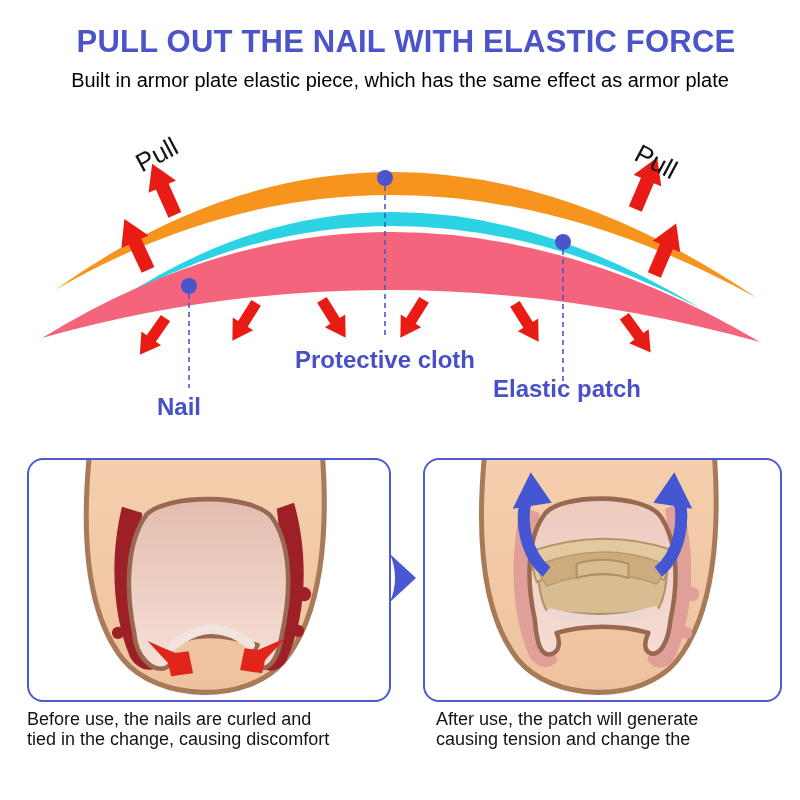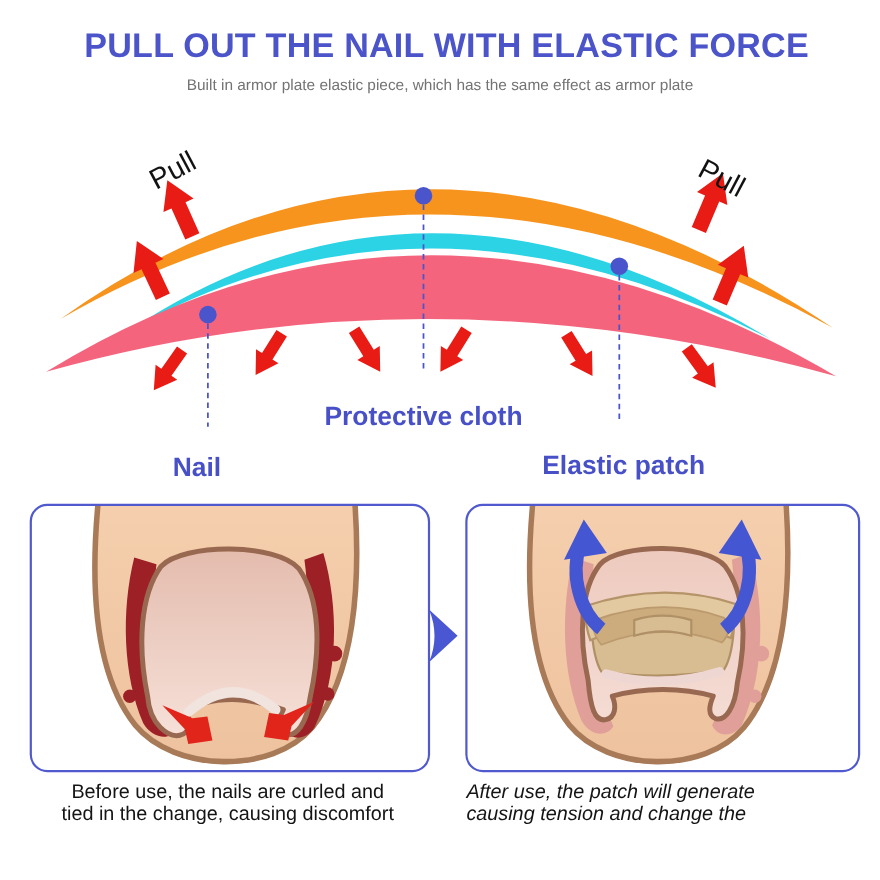--- a/index.html
+++ b/index.html
@@ -2,47 +2,47 @@
 <html><head>
 <meta charset="utf-8">
 <style>
   html,body{margin:0;padding:0;background:#fff;}
   .page{position:relative;width:800px;height:800px;background:#ffffff;overflow:hidden;
         font-family:"Liberation Sans",sans-serif;}
 
   
   .hdr{position:absolute;left:0;top:0;width:800px;text-align:center;}
   .hdr h1{margin:24px 0 0 12px;font-size:31px;font-weight:700;letter-spacing:0.2px;color:#4b54c9;}
-  .hdr p{margin:9px 0 0 0;font-size:14px;color:#737373;}
+  .hdr p{margin:9px 0 0 0;font-size:20px;color:#000000;}
 
   
   .diagram{position:absolute;left:0;top:112px;width:800px;height:332px;}
   .diagram svg{position:absolute;left:0;top:0;}
   .pull{position:absolute;font-size:26px;color:#121212;white-space:nowrap;
         transform:translate(-50%,-50%) rotate(-28deg);}
   .pull.right{transform:translate(-50%,-50%) rotate(28deg);}
   .pull.left{left:157px;top:43px;}
   .pull.right{left:656px;top:50px;}
   .dlabel{position:absolute;transform:translateX(-50%);font-size:24px;font-weight:700;
-          color:#4750c7;white-space:nowrap;margin-top:19px;}
+          color:#4750c7;white-space:nowrap;}
   .lbl-cloth{left:385px;top:234px;}
   .lbl-nail{left:179px;top:281px;}
-  .lbl-patch{left:567px;top:279px;}
+  .lbl-patch{left:567px;top:263px;}
 
   
   .panels{position:absolute;left:0;top:456px;width:800px;height:344px;}
   .pbox{position:absolute;top:2px;height:240px;border:2px solid #5059ce;border-radius:16px;
         background:#fff;overflow:hidden;}
   .pbox svg{display:block;width:100%;height:100%;}
   .pbox.before{left:27px;width:360px;}
   .pbox.after{left:423px;width:355px;}
   .next-arrow{position:absolute;left:388px;top:97px;width:30px;height:50px;}
   .cap{position:absolute;top:254px;font-size:18px;line-height:19.5px;color:#141414;}
-  .cap.before{left:27px;width:360px;text-align:center;}
-  .cap.after{left:424px;width:360px;font-style:italic;}
+  .cap.before{left:27px;width:360px;}
+  .cap.after{left:436px;width:360px;}
 </style>
 </head>
 <body>
 
 <div class="page">
 
   <div class="hdr">
     <h1>PULL OUT THE NAIL WITH ELASTIC FORCE</h1>
     <p>Built in armor plate elastic piece, which has the same effect as armor plate</p>
   </div>

